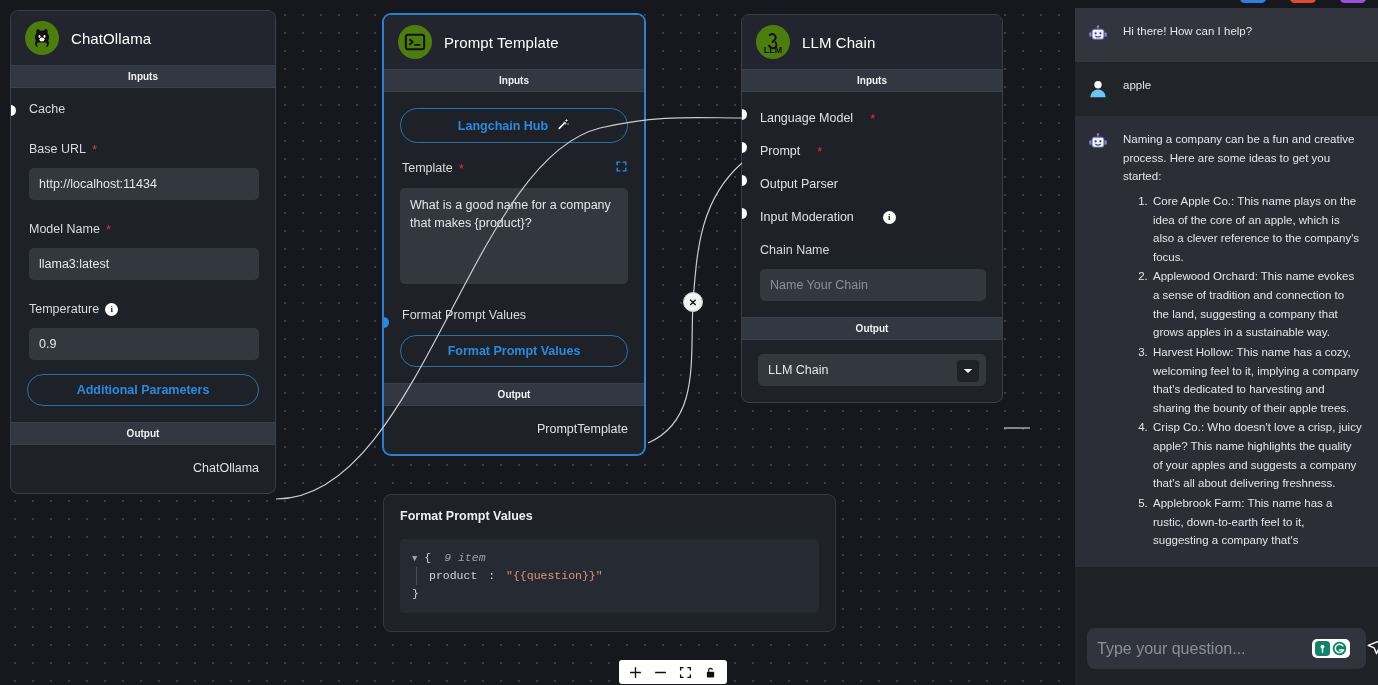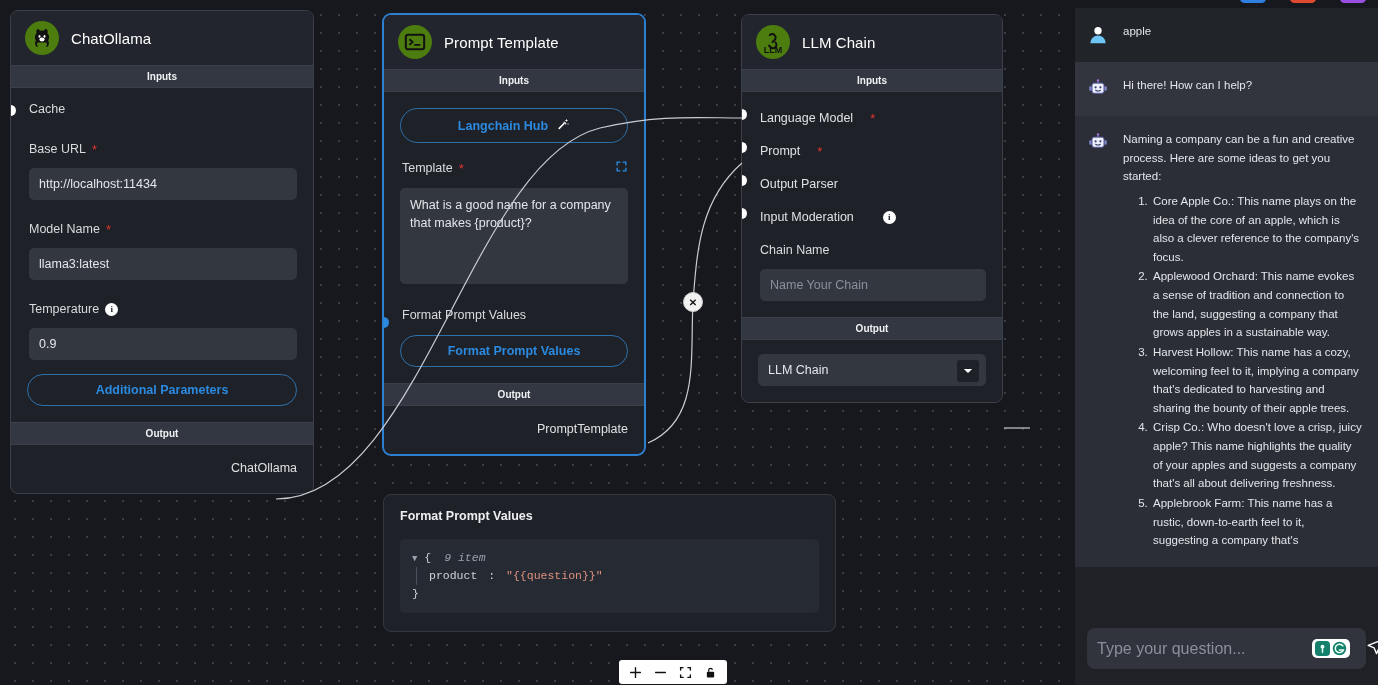--- a/index.html
+++ b/index.html
@@ -110,21 +110,21 @@
   }
   .dot.blue { background: #2b8ae0; }
 
   .row-anchored { position: relative; }
   .out-row {
     display: flex; justify-content: flex-end;
     font-size: 12.5px; color: #dfe1e6;
   }
 
   
-  #node-chatollama { left: 10px; top: 10px; width: 304px; }
+  #node-chatollama { left: 10px; top: 10px; width: 266px; }
 
   
   #node-prompttemplate { left: 383px; top: 14px; width: 262px; }
 
   
   #node-llmchain { left: 741px; top: 14px; width: 262px; }
   .io-row {
     font-size: 12.5px; color: #dfe1e6;
     display: flex; align-items: center; gap: 17px;
     height: 24px;
@@ -474,44 +474,44 @@
       <svg width="13" height="13" viewBox="0 0 16 16" fill="#111">
         <rect x="3.5" y="7" width="9" height="7" rx="1.2"></rect>
         <path d="M5.8 7 V5 a2.2 2.2 0 0 1 4.4 0" fill="none" stroke="#111" stroke-width="1.5"></path>
       </svg>
     </button>
   </div>
 
   <div id="chat-panel">
     <div id="chat-messages">
 
-      <div class="msg user">
-        <div class="msg-avatar">
-          <svg width="22" height="22" viewBox="0 0 24 24">
-            <circle cx="12" cy="7.4" r="4" fill="#ffffff"></circle>
-            <path d="M3.6 21 a8.4 8.4 0 0 1 16.8 0 z" fill="#6cc5f5"></path>
-          </svg>
-        </div>
-        <div class="msg-text">apple</div>
-      </div>
-
       <div class="msg bot">
         <div class="msg-avatar">
           <svg width="22" height="22" viewBox="0 0 24 24">
             <circle cx="12" cy="2.6" r="1.3" fill="#b06de0"></circle>
             <path d="M12 3.6 V5.4" stroke="#8f8fd0" stroke-width="1.1"></path>
             <rect x="5.5" y="5.6" width="13" height="11" rx="2.4" fill="#eef0fb" stroke="#5b5fa8" stroke-width="1"></rect>
             <rect x="2.4" y="9" width="2.6" height="5" rx="1.2" fill="#7e83c8"></rect>
             <rect x="19" y="9" width="2.6" height="5" rx="1.2" fill="#7e83c8"></rect>
             <circle cx="9.4" cy="10.2" r="1.2" fill="#3b3f6e"></circle>
             <circle cx="14.6" cy="10.2" r="1.2" fill="#3b3f6e"></circle>
             <path d="M9.4 13.4 q2.6 1.8 5.2 0" fill="none" stroke="#3b3f6e" stroke-width="1.1" stroke-linecap="round"></path>
           </svg>
         </div>
         <div class="msg-text">Hi there! How can I help?</div>
+      </div>
+
+      <div class="msg user">
+        <div class="msg-avatar">
+          <svg width="22" height="22" viewBox="0 0 24 24">
+            <circle cx="12" cy="7.4" r="4" fill="#ffffff"></circle>
+            <path d="M3.6 21 a8.4 8.4 0 0 1 16.8 0 z" fill="#6cc5f5"></path>
+          </svg>
+        </div>
+        <div class="msg-text">apple</div>
       </div>
 
       <div class="msg bot2">
         <div class="msg-avatar">
           <svg width="22" height="22" viewBox="0 0 24 24">
             <circle cx="12" cy="2.6" r="1.3" fill="#b06de0"></circle>
             <path d="M12 3.6 V5.4" stroke="#8f8fd0" stroke-width="1.1"></path>
             <rect x="5.5" y="5.6" width="13" height="11" rx="2.4" fill="#eef0fb" stroke="#5b5fa8" stroke-width="1"></rect>
             <rect x="2.4" y="9" width="2.6" height="5" rx="1.2" fill="#7e83c8"></rect>
             <rect x="19" y="9" width="2.6" height="5" rx="1.2" fill="#7e83c8"></rect>

